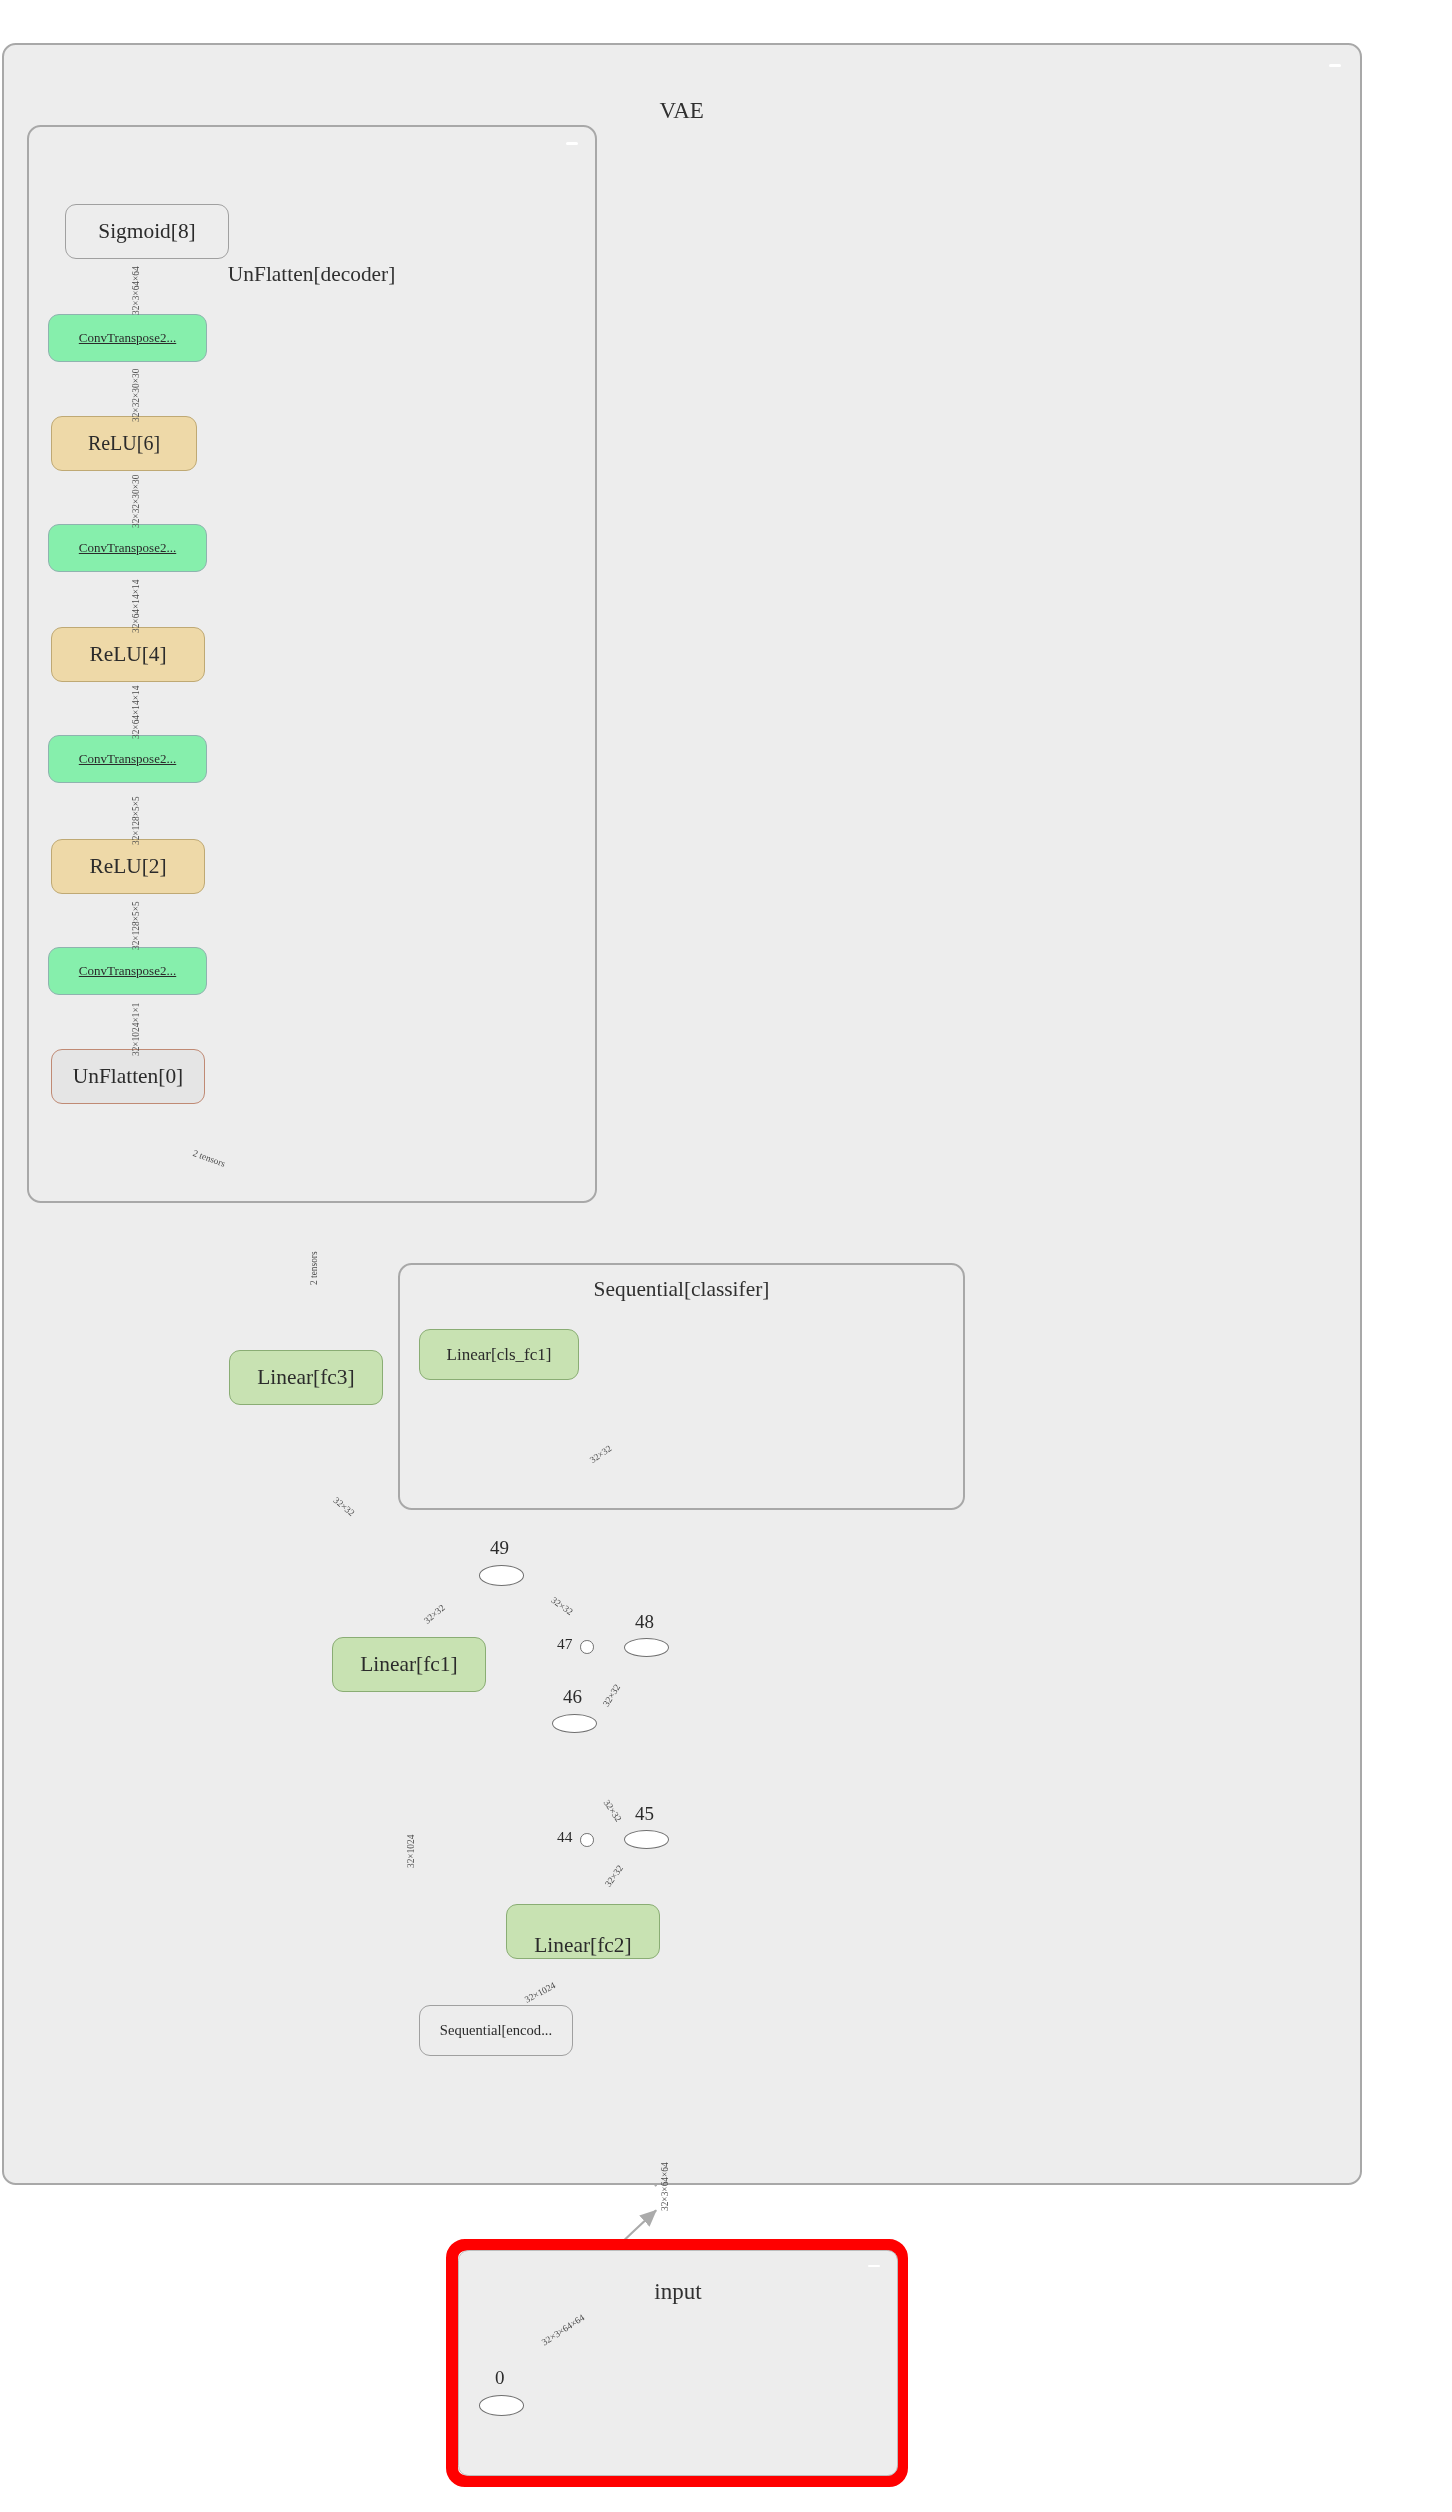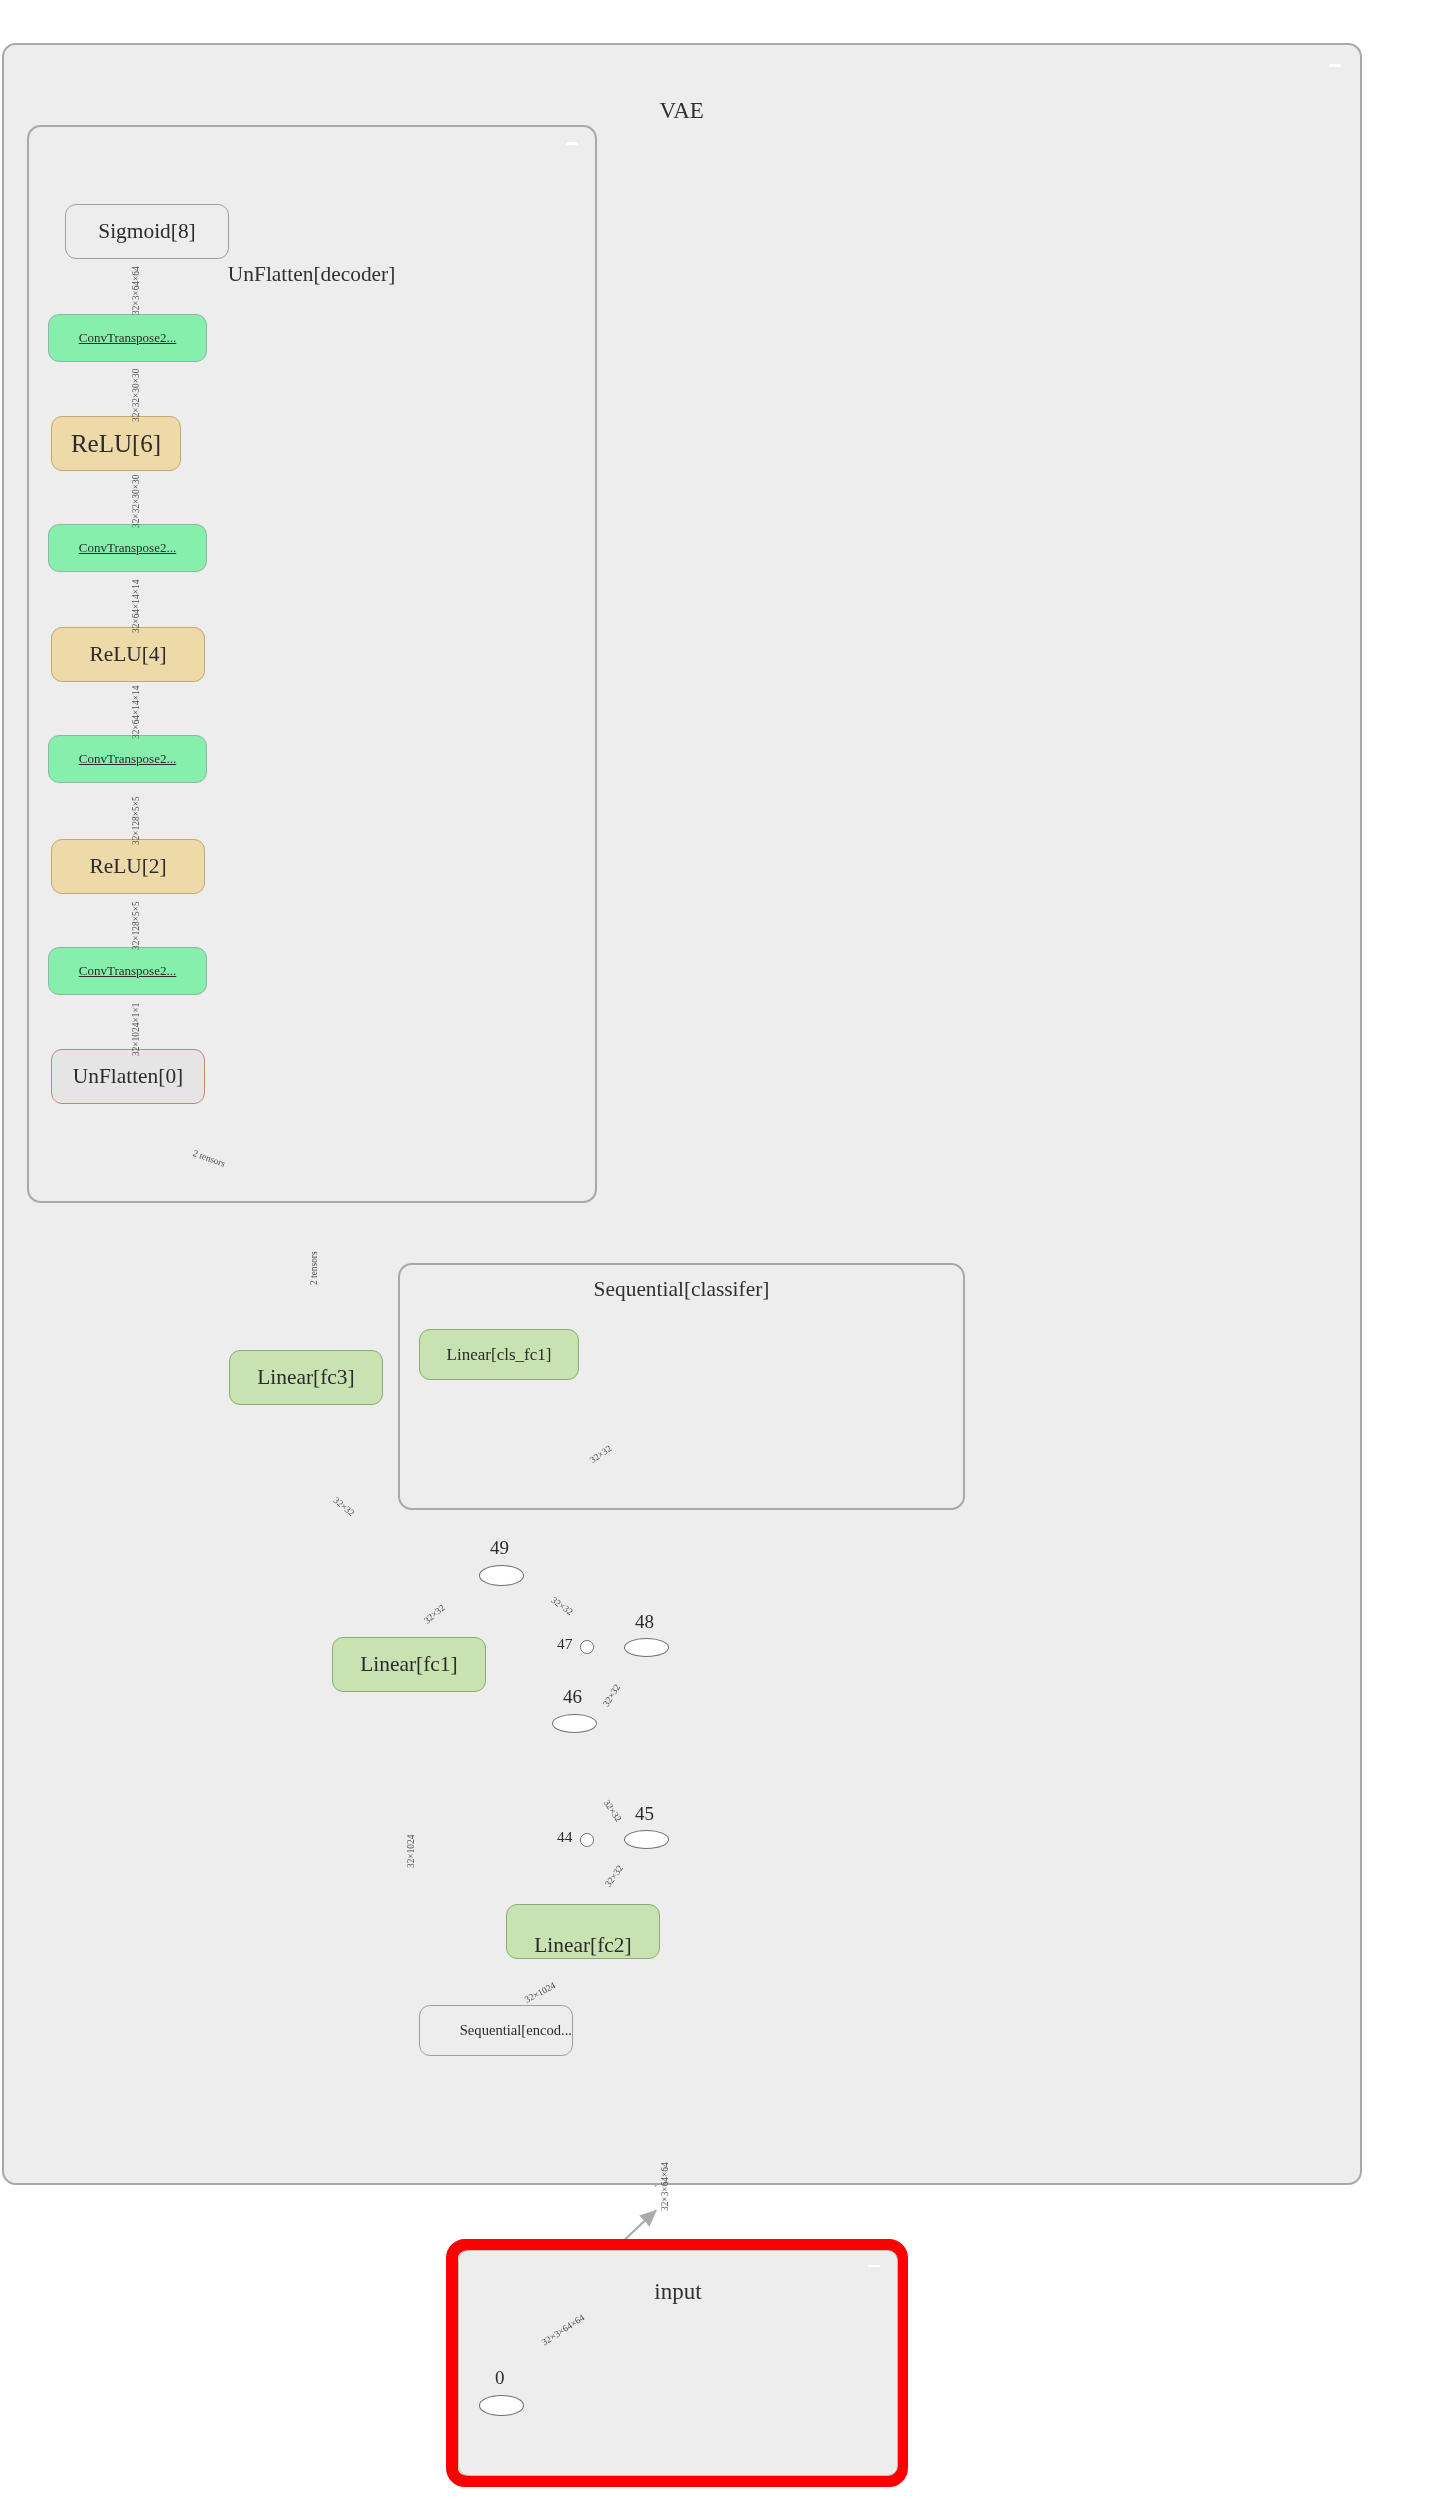--- a/index.html
+++ b/index.html
@@ -194,21 +194,21 @@
     <div class="cluster-title">input</div>
     <div class="collapse-dash"></div>
   </div>
 
   <div class="node plain" style="left:65px;  top:204px;  width:164px; height:55px; font-size:21.4px;">
     <span>Sigmoid[8]</span>
   </div>
   <div class="node teal" style="left:48px;  top:314px;  width:159px; height:48px; font-size:13px;">
     <span>ConvTranspose2...</span>
   </div>
-  <div class="node tan" style="left:51px;  top:416px;  width:130px; height:55px; font-size:25px;">
+  <div class="node tan" style="left:51px;  top:416px;  width:146px; height:55px; font-size:20px;">
     <span>ReLU[6]</span>
   </div>
   <div class="node teal" style="left:48px;  top:524px;  width:159px; height:48px; font-size:13px;">
     <span>ConvTranspose2...</span>
   </div>
   <div class="node tan" style="left:51px;  top:627px;  width:154px; height:55px; font-size:21.4px;">
     <span>ReLU[4]</span>
   </div>
   <div class="node teal" style="left:48px;  top:735px;  width:159px; height:48px; font-size:13px;">
     <span>ConvTranspose2...</span>
@@ -228,21 +228,21 @@
   </div>
   <div class="node green" style="left:419px; top:1329px; width:160px; height:51px; font-size:17px;">
     <span>Linear[cls_fc1]</span>
   </div>
   <div class="node green" style="left:332px; top:1637px; width:154px; height:55px; font-size:21.4px;">
     <span>Linear[fc1]</span>
   </div>
   <div class="node green" style="left:506px; top:1904px; width:154px; height:55px; font-size:21.4px;align-items:flex-end;">
     <span>Linear[fc2]</span>
   </div>
-  <div class="node plain" style="left:419px; top:2005px; width:154px; height:51px; font-size:14.6px;justify-content:flex-end;">
+  <div class="node plain" style="left:419px; top:2005px; width:154px; height:51px; font-size:14.6px;">
     <span>Sequential[encod...</span>
   </div>
 
   <div class="tnode" style="left:479px; top:1565px; width:45px; height:20.6px;"></div>
   <div class="tnode-label" style="left:490px; top:1537px;">49</div>
 
   <div class="tnode" style="left:624px; top:1638px; width:45px; height:19px;"></div>
   <div class="tnode-label" style="left:635px; top:1611px;">48</div>
 
   <div class="tnode" style="left:580px; top:1640px; width:13.7px; height:13.7px;"></div>

